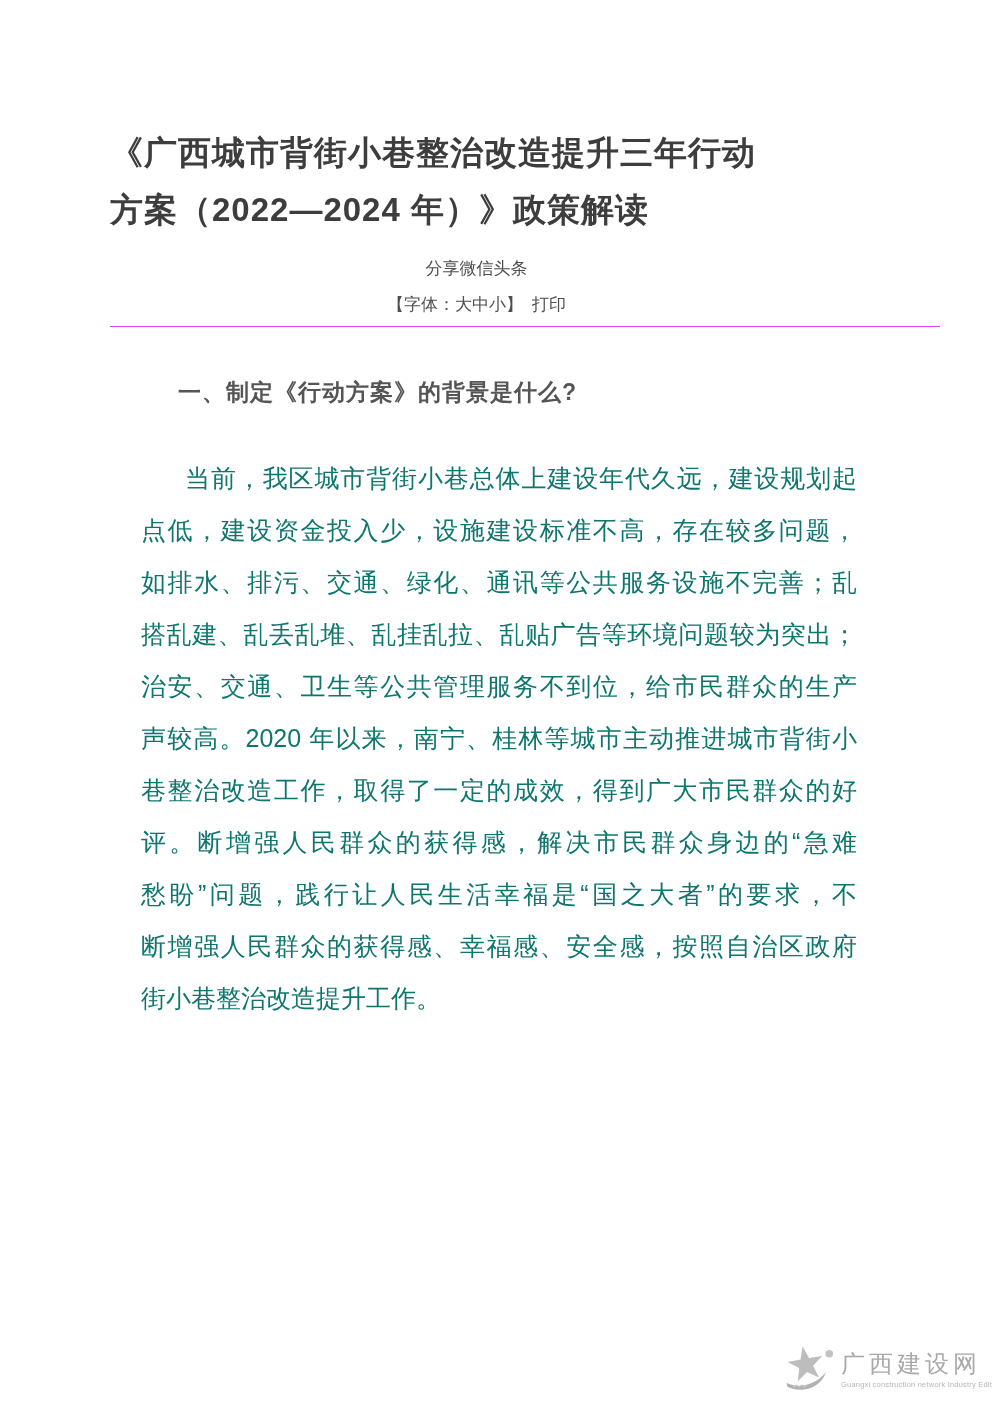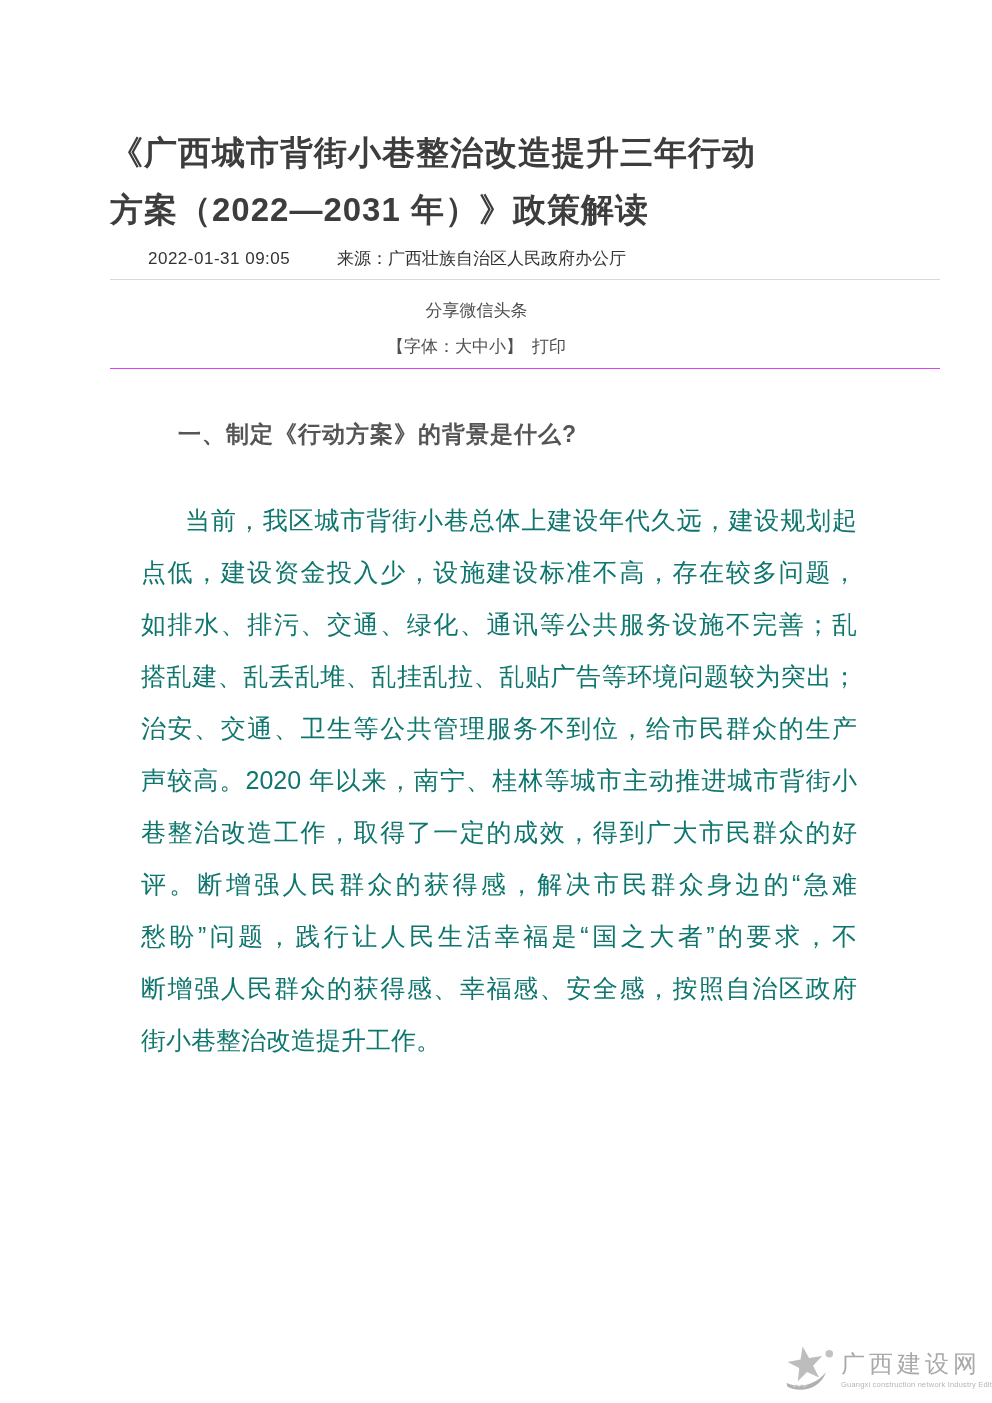--- a/index.html
+++ b/index.html
@@ -103,27 +103,23 @@
     white-space: nowrap;
   }
 </style>
 </head>
 <body>
 
 <div class="container">
 
   <h1 class="title">
     <span class="title-line">《广西城市背街小巷整治改造提升三年行动</span>
-    <span class="title-line">方案（2022—2031 年）》政策解读</span>
+    <span class="title-line">方案（2022—2024 年）》政策解读</span>
   </h1>
 
-  <div class="meta-row">
-    <span class="meta-datetime">2022-01-31 09:05</span>
-    <span class="meta-source">来源：广西壮族自治区人民政府办公厅</span>
-  </div>
 
   <div class="toolbar">
     <div class="share-row">
       <span>分享</span><a>微信</a><a>头条</a>
     </div>
     <div class="font-row">
       <span>【字体：</span><a>大</a><a>中</a><a>小</a><span>】</span><a class="print-button">打印</a>
     </div>
   </div>
 

